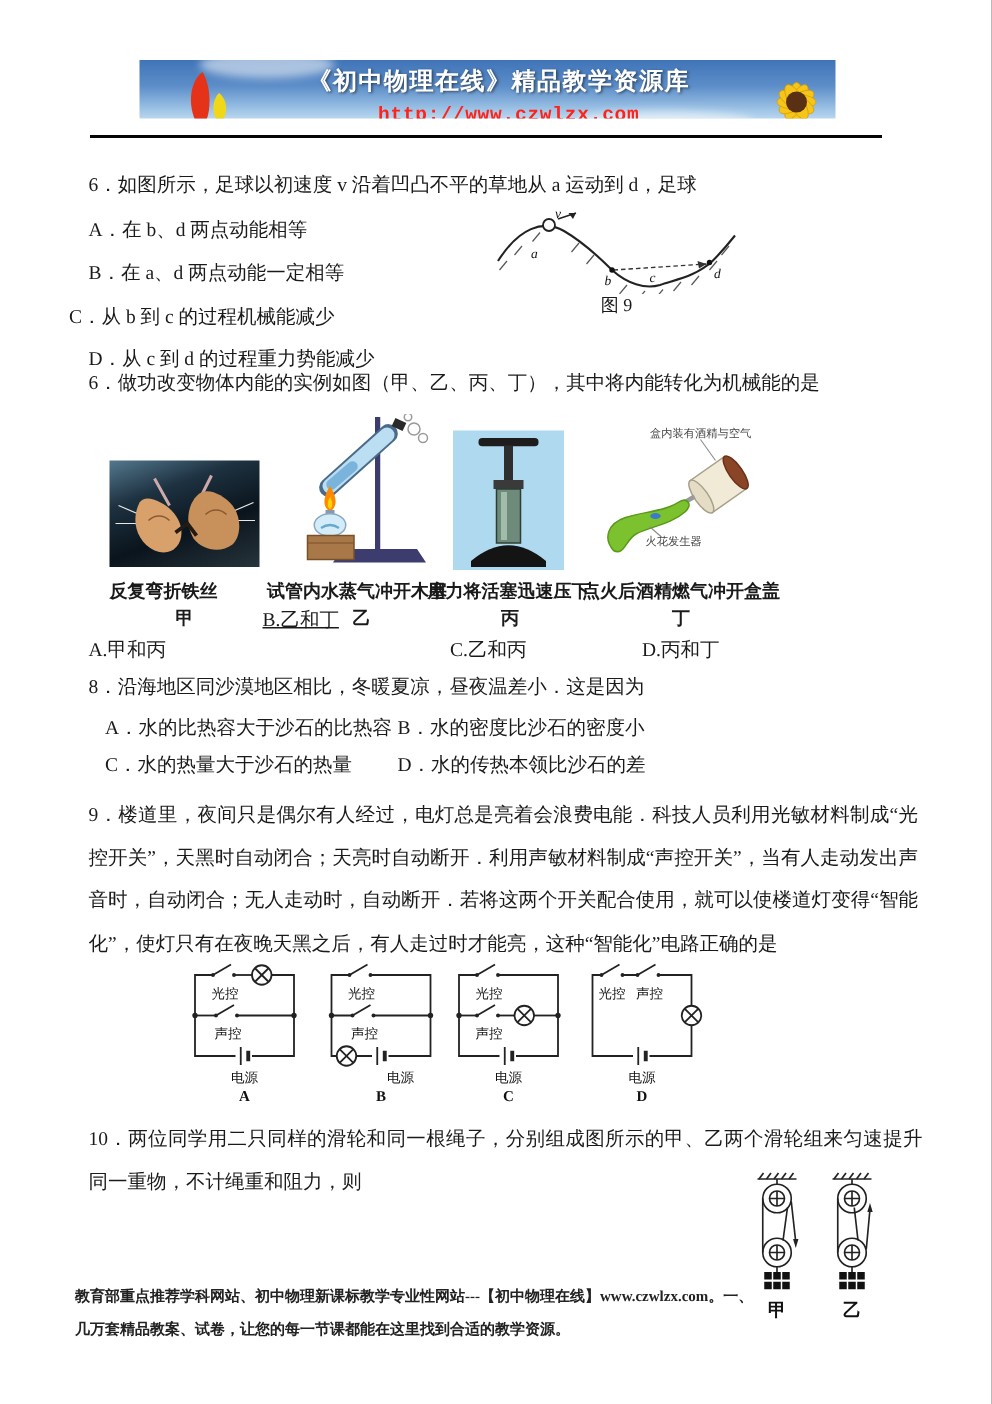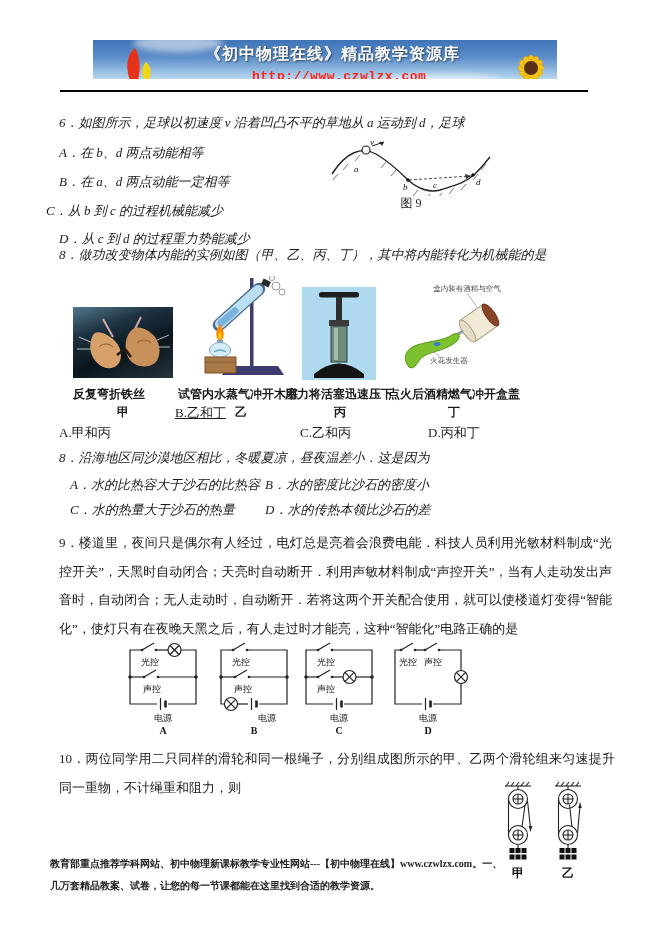--- a/index.html
+++ b/index.html
@@ -10,21 +10,21 @@
   
   #banner{position:absolute;left:93px;top:40px;width:464px;height:39px;
           background:linear-gradient(180deg,#3f74b7 0%,#5d8ec9 45%,#9ec4e6 85%,#b9d6ee 100%);overflow:hidden;}
   .cloud{position:absolute;background:rgba(255,255,255,.55);border-radius:50%;filter:blur(3px);}
   #banner-title{position:absolute;left:112px;top:4px;font-size:16px;font-weight:bold;color:#ffffff;
                 letter-spacing:1px;text-shadow:1px 1px 2px rgba(0,0,0,.55);white-space:nowrap;}
   #banner-url{position:absolute;left:159px;top:29px;font-size:13px;font-weight:bold;color:#ff2218;
               font-family:"Liberation Mono","DejaVu Sans Mono",monospace;letter-spacing:.5px;white-space:nowrap;}
   #header-rule{position:absolute;left:60px;top:90px;width:528px;height:2px;background:#050505;}
   
-  .qline{line-height:16px;font-style:italic;}
+  .qline{line-height:16px;}
   .cap{position:absolute;font-weight:bold;font-size:12px;white-space:nowrap;}
   .caplabel{position:absolute;text-align:center;font-weight:bold;font-size:12px;}
   
   .figbox{position:absolute;overflow:hidden;}
   #fig-jia{background:linear-gradient(160deg,#54788e 0%,#1d3140 30%,#0a141c 62%,#27343c 100%);}
   #fig-bing{background:#aed9ef;}
   svg text{font-family:"Liberation Serif","DejaVu Serif",serif;}
   .circ{position:absolute;}
   #footer-line1,#footer-line2{position:absolute;left:50px;font-size:10px;font-weight:bold;color:#222;white-space:nowrap;}
 </style>
@@ -93,21 +93,21 @@
       <polygon points="54,4 49,4 52,8" fill="#222"></polygon>
       <text x="40" y="7" font-size="9" font-style="italic" fill="#111">v</text>
       <text x="24" y="34" font-size="9" font-style="italic" fill="#111">a</text>
       <text x="73" y="52" font-size="9" font-style="italic" fill="#111">b</text>
       <text x="103" y="50" font-size="9" font-style="italic" fill="#111">c</text>
       <text x="146" y="47" font-size="9" font-style="italic" fill="#111">d</text>
     </svg>
     <div class="abs" style="left:0;top:57px;width:162px;text-align:center;font-size:12px;white-space:nowrap;">图 9</div>
   </div>
 
-  <div class="abs qline" style="left:59px;top:247px;">8．做功改变物体内能的实例如图（甲、乙、丙、丁），其中将内能转化为机械能的是</div>
+  <div class="abs qline" style="left:59px;top:247px;">6．做功改变物体内能的实例如图（甲、乙、丙、丁），其中将内能转化为机械能的是</div>
 
   <div class="figbox" id="fig-jia" style="left:73px;top:307px;width:100px;height:71px;">
     <svg width="100" height="71" viewBox="0 0 100 71">
       <g stroke="#e8e8e8" stroke-width=".8">
         <line x1="6" y1="30" x2="20" y2="36"></line>
           <line x1="4" y1="42" x2="18" y2="42"></line>
         <line x1="96" y1="28" x2="82" y2="34"></line>
           <line x1="97" y1="40" x2="83" y2="40"></line>
       </g>
       <path d="M30,12 L40,30 M68,10 L60,26" stroke="#caa" stroke-width="2" fill="none"></path>

